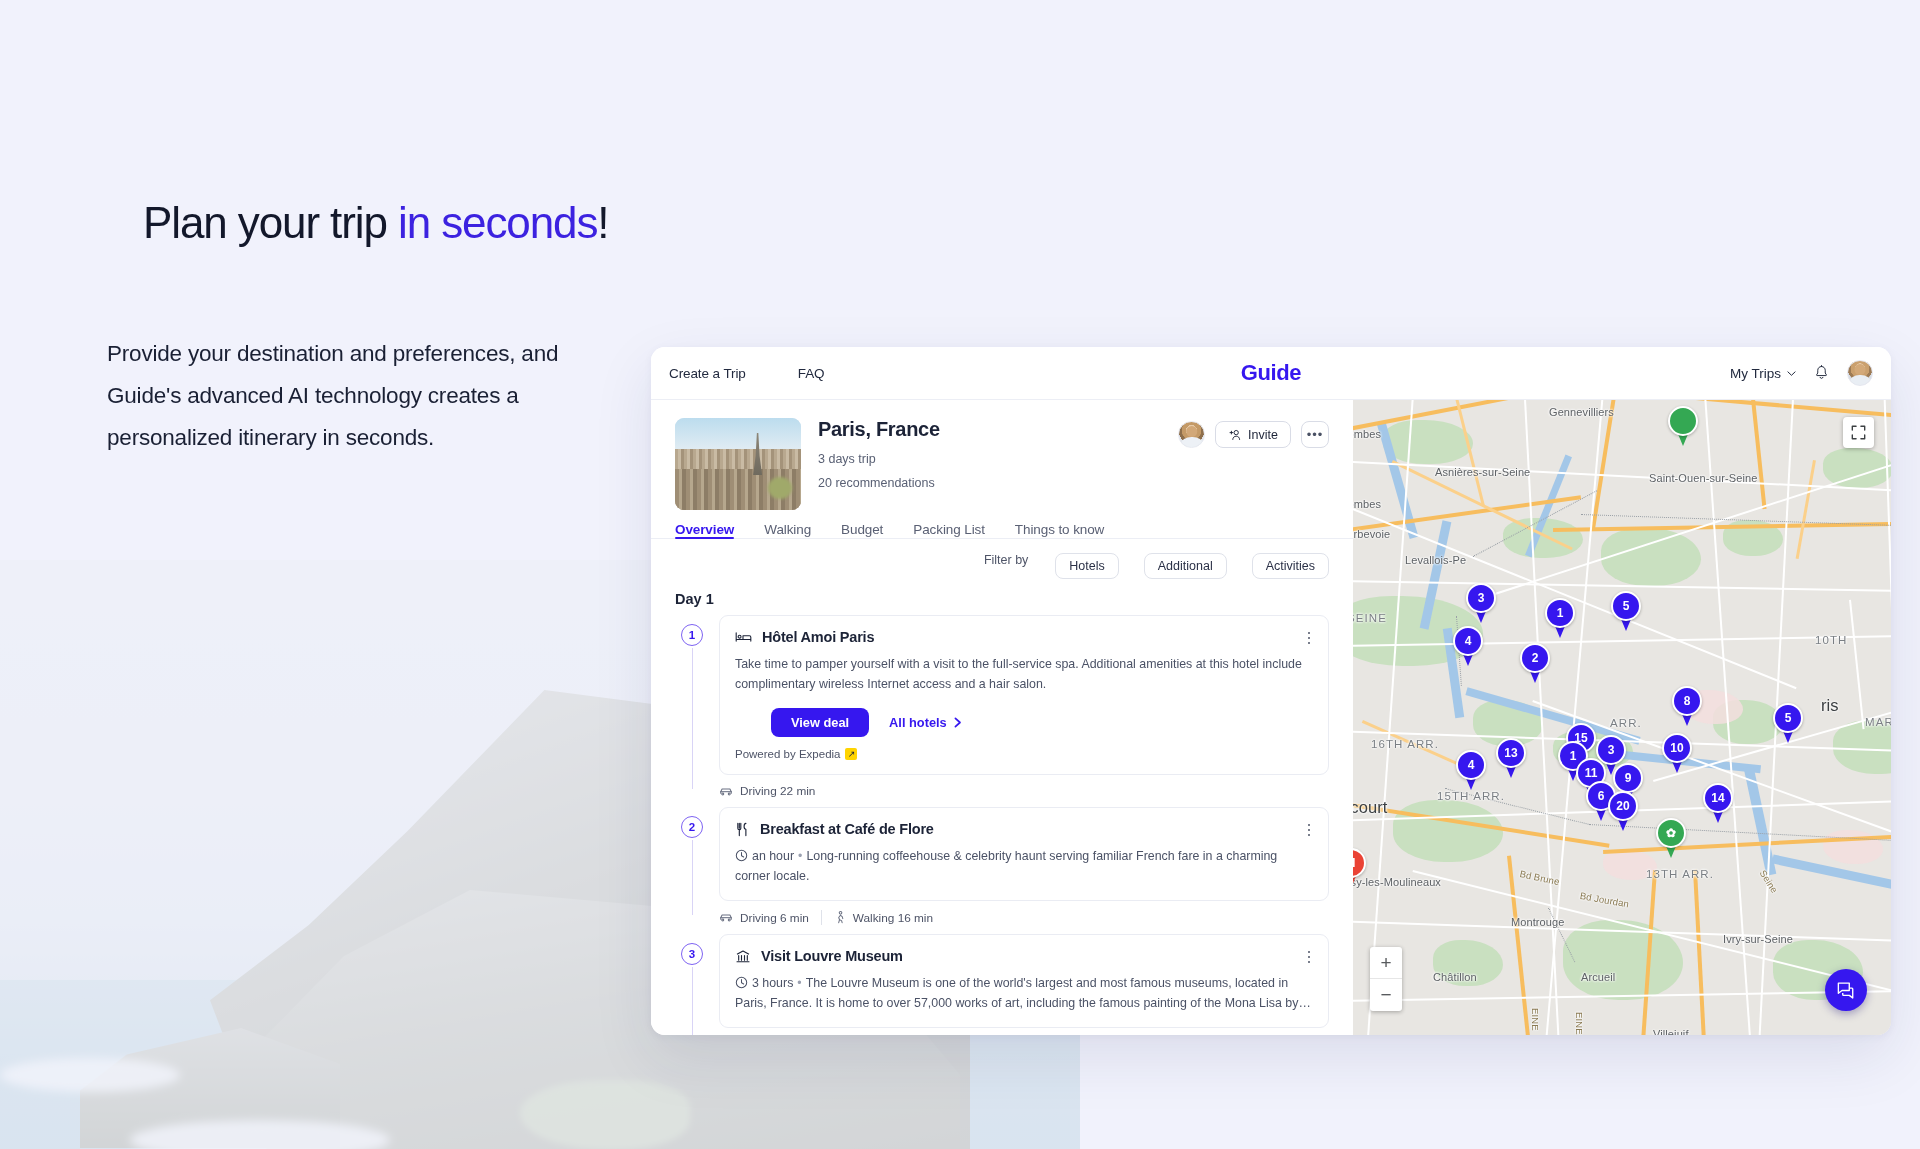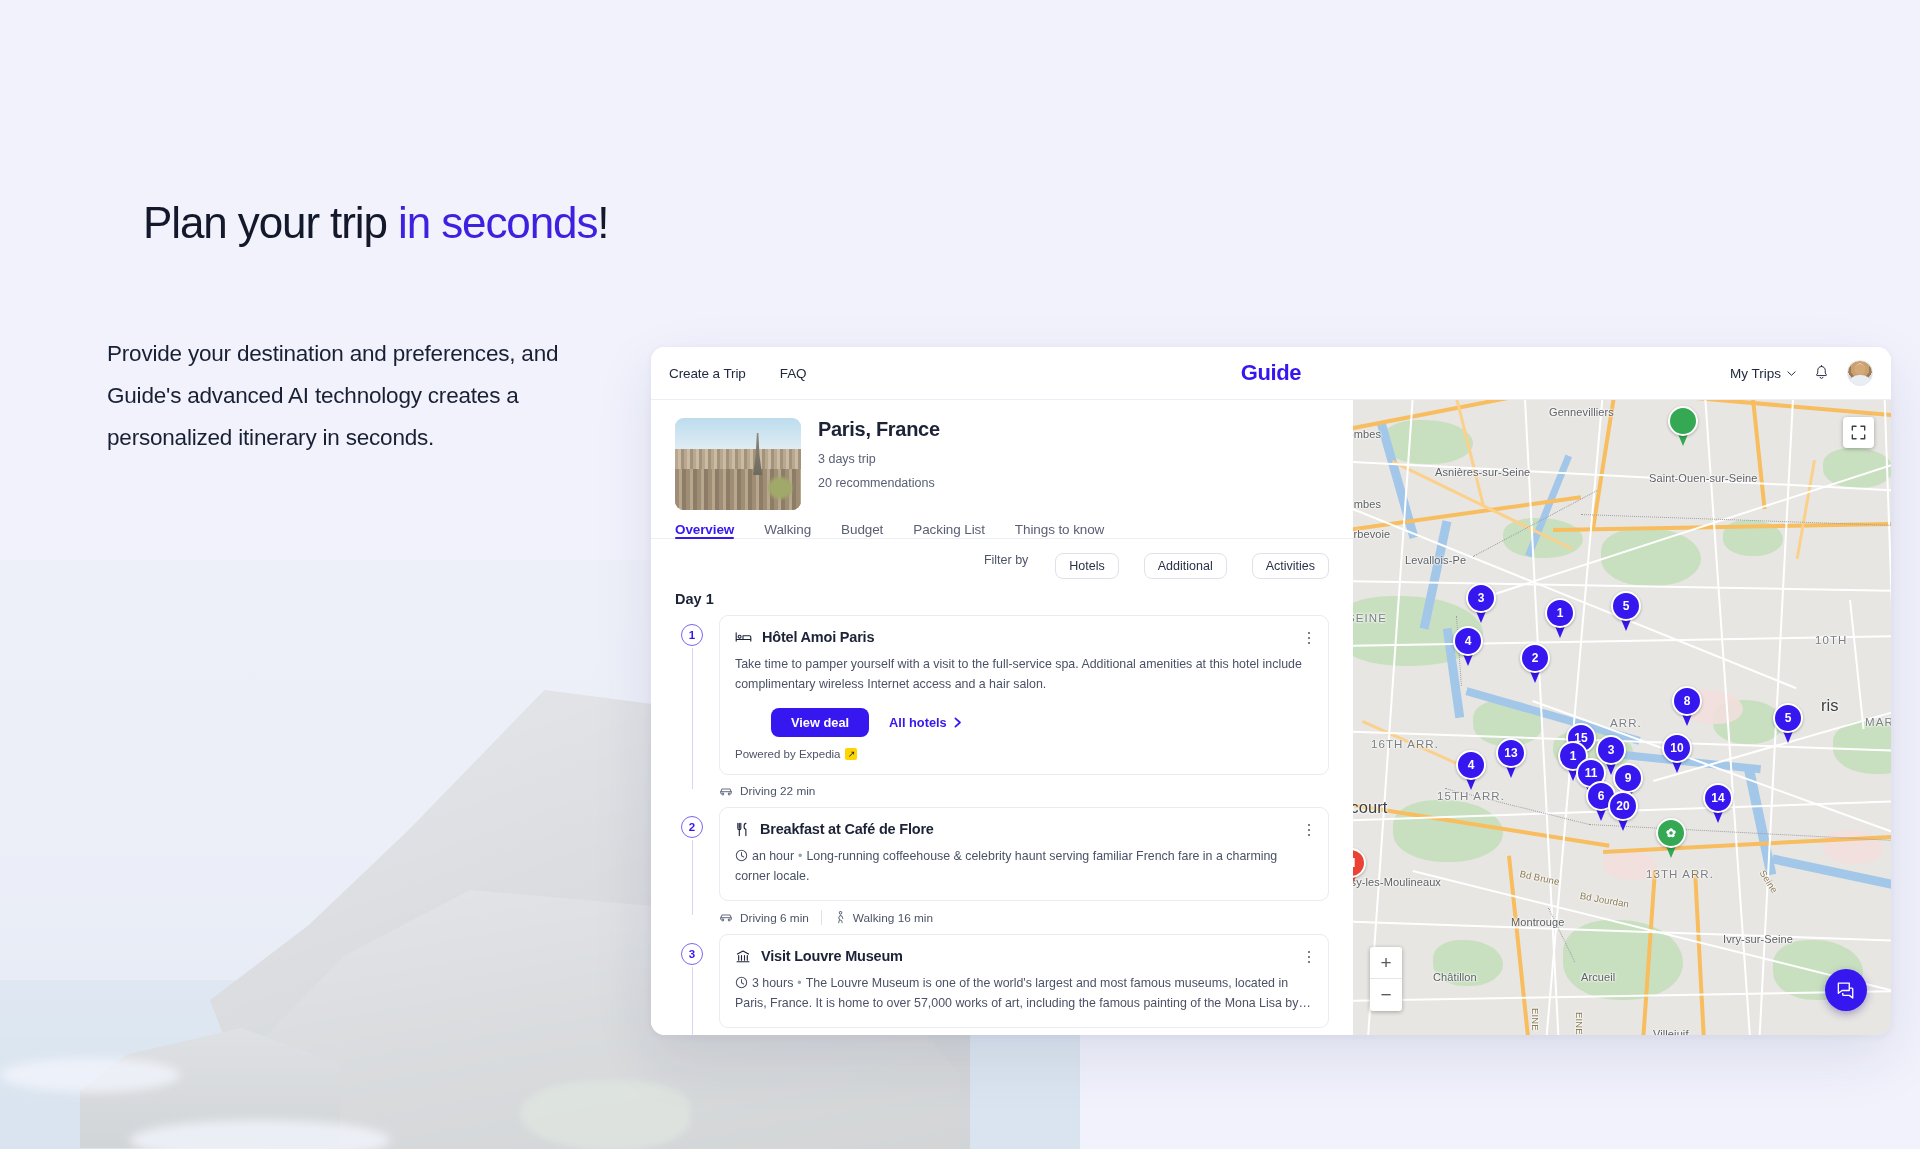--- a/index.html
+++ b/index.html
@@ -86,21 +86,21 @@
     display: flex; flex-direction: column;
   }
   
   .topnav {
     height: 53px; flex: 0 0 53px;
     border-bottom: 1px solid #eceef5;
     display: flex; align-items: center;
     position: relative;
     background: #fff;
   }
-  .nav-left { display: flex; align-items: center; gap: 34px; margin-left: 18px; }
+  .nav-left { display: flex; align-items: center; gap: 52px; margin-left: 18px; }
   .nav-link {
     font-size: 13.5px; color: #222a3f; letter-spacing: -0.1px;
     cursor: pointer;
   }
   .brand {
     position: absolute; left: 0; right: 0; top: 50%;
     transform: translateY(-50%);
     text-align: center;
     font-size: 22px; font-weight: 700; color: #3617ef;
     letter-spacing: -0.4px;
@@ -411,20 +411,34 @@
             <div class="sky"></div>
               <div class="city"></div>
               <div class="city2"></div>
             <div class="tower"></div>
               <div class="green"></div>
           </div>
           <div class="trip-meta">
             <div class="trip-title">Paris, France</div>
             <div class="trip-sub">3 days trip</div>
             <div class="trip-sub2">20 recommendations</div>
+          </div>
+          <div class="trip-actions">
+            <span class="mini-av">
+                <span class="mini-av-face"></span>
+              </span>
+            <button class="btn-invite">
+              <svg width="14" height="12" viewBox="0 0 16 14">
+                <circle cx="9.4" cy="4.2" r="2.5" fill="none" stroke="#1c2337" stroke-width="1.1"></circle>
+                <path d="M5.4 12.2c0-2.3 1.8-3.8 4-3.8s4 1.5 4 3.8" fill="none" stroke="#1c2337" stroke-width="1.1" stroke-linecap="round"></path>
+                <path d="M2.2 4.2h3.2M3.8 2.6v3.2" stroke="#1c2337" stroke-width="1.1" stroke-linecap="round"></path>
+              </svg>
+              <span>Invite</span>
+            </button>
+            <button class="btn-more">•••</button>
           </div>
         </div>
 
         <div class="tabs">
           <span class="tab active">Overview</span>
           <span class="tab">Walking</span>
           <span class="tab">Budget</span>
           <span class="tab">Packing List</span>
           <span class="tab">Things to know</span>
         </div>

